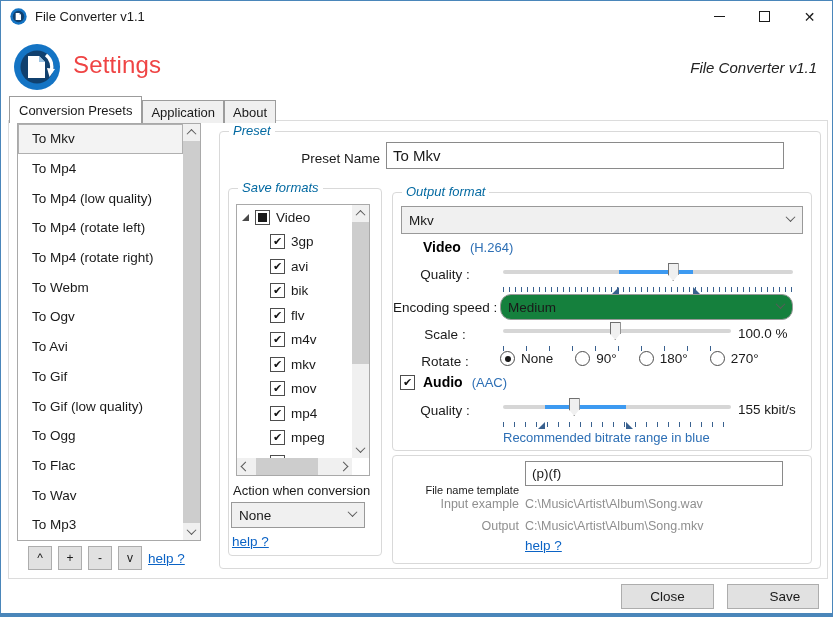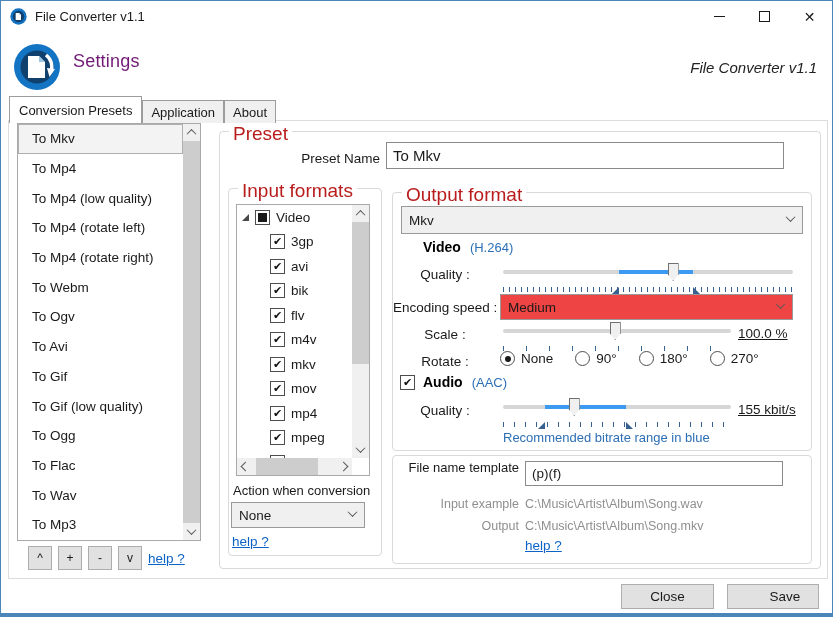--- a/index.html
+++ b/index.html
@@ -10,21 +10,21 @@
   .titlebar{position:absolute;left:0;top:0;right:0;height:31px;display:flex;align-items:center;background:#fff;}
   .titlebar .app-ico{margin-left:9px;width:17px;height:17px;flex:0 0 auto;}
   .titlebar .ttext{margin-left:8px;font-size:13px;}
   .winbtns{margin-left:auto;display:flex;height:31px;}
   .wbtn{width:45px;height:31px;display:flex;align-items:center;justify-content:center;}
   .glyph-min{width:11px;height:1px;background:#1a1a1a;display:block;}
   .glyph-max{width:9px;height:9px;border:1px solid #1a1a1a;display:block;}
   .glyph-close{font-size:14px;line-height:1;color:#1a1a1a;}
   
   .logo{position:absolute;left:12px;top:42px;width:48px;height:48px;}
-  .settings-title{position:absolute;left:72px;top:50px;font-size:18px;color:#701a75;letter-spacing:.2px;}
+  .settings-title{position:absolute;left:72px;top:50px;font-size:24px;color:#ef4444;letter-spacing:.2px;}
   .version{position:absolute;right:15px;top:58px;font-style:italic;font-size:15px;color:#222;}
   
   .tabpage-border{position:absolute;left:7px;top:119px;width:818px;height:457px;border:1px solid #dcdcdc;background:#fff;}
   .tab-strip{position:absolute;left:8px;top:95px;display:flex;align-items:flex-end;z-index:3;}
   .tab{height:22px;padding:0 8px;display:flex;align-items:center;font-size:13px;background:#f0f0f0;
     border:1px solid #9c9c9c;border-bottom:none;margin-right:0;}
   .tab.active{background:#fff;height:26px;position:relative;z-index:4;padding:0 9px;}
   
   .preset-list{position:absolute;left:16px;top:122px;width:182px;height:416px;border:1px solid #a9a9a9;
     display:flex;background:#fff;z-index:2;}
@@ -41,21 +41,21 @@
   .chev.left{transform:rotate(135deg);}
   .chev.right{transform:rotate(-45deg);}
   
   .reorder{position:absolute;left:27px;top:545px;display:flex;z-index:2;}
   .sqbtn{width:24px;height:24px;margin-right:6px;background:#e1e1e1;border:1px solid #adadad;
     display:flex;align-items:center;justify-content:center;font-size:12px;box-sizing:border-box;}
   .link{color:#0b63c5;text-decoration:underline;font-size:13.5px;}
   .list-help{position:absolute;left:147px;top:550px;z-index:2;}
   
   .groupbox{position:absolute;border:1px solid #d9d9d9;border-radius:4px;background:#fff;z-index:2;}
-  .gb-label{position:absolute;top:-9px;left:9px;background:#fff;padding:0 4px;font-size:19px;color:#b91c1c;}
+  .gb-label{position:absolute;top:-9px;left:9px;background:#fff;padding:0 4px;font-size:13px;color:#0369a1;font-style:italic;}
   .gb-preset{left:218px;top:130px;width:600px;height:436px;}
   .gb-inputs{left:8px;top:56px;width:152px;height:366px;}
   .gb-output{left:172px;top:60px;width:418px;height:257px;}
   .gb-filename{left:172px;top:323px;width:418px;height:107px;}
   
   .pn-label{position:absolute;left:60px;top:19px;width:100px;text-align:right;font-size:13.5px;}
   .pn-input{position:absolute;left:166px;top:10px;width:390px;height:25px;border:1px solid #8a8a8a;
     font-size:15px;padding:0 0 0 6px;font-family:"Liberation Sans",sans-serif;color:#1a1a1a;}
   
   .tree{position:absolute;left:7px;top:15px;width:134px;height:272px;border:1px solid #a9a9a9;background:#fff;
@@ -69,21 +69,21 @@
     display:flex;align-items:center;justify-content:center;box-sizing:content-box;}
   .cbx .sq{width:9px;height:9px;background:#1a1a1a;}
   .cbx .ck{font-size:11px;line-height:1;color:#111;}
   .tree .vscroll{position:absolute;right:0;top:0;bottom:17px;width:17px;}
   .tree .hscroll{position:absolute;left:0;bottom:0;right:17px;height:17px;background:#f0f0f0;}
   .hscroll .hthumb{position:absolute;top:0;bottom:0;background:#cdcdcd;}
   .act-label{position:absolute;left:4px;top:294px;font-size:13px;white-space:nowrap;}
   .combo{box-sizing:border-box;border:1px solid #999;display:flex;align-items:center;font-size:13.5px;
     padding-left:7px;position:absolute;background:#f0f0f0;}
   .combo .carat{position:absolute;right:8px;top:50%;margin-top:-5px;}
-  .combo.white{background:#ef4444;}
+  .combo.white{background:#15803d;border-radius:11px;}
   .act-combo{left:2px;top:313px;width:134px;height:26px;}
   .if-help{position:absolute;left:3px;top:345px;}
   
   .of-combo{left:8px;top:13px;width:402px;height:28px;}
   .sec-title{position:absolute;font-size:14px;}
   .sec-title b{font-weight:bold;color:#000;}
   .codec{color:#2d6fb5;font-size:13px;margin-left:9px;}
   .v-title{left:30px;top:46px;}
   .row-label{position:absolute;left:0;width:104px;text-align:center;font-size:13.5px;white-space:nowrap;}
   .slider{position:absolute;height:26px;}
@@ -92,32 +92,32 @@
   .slider .sthumb{position:absolute;top:2px;width:11px;height:18px;background:#f0f0f0;border:1px solid #707070;
     box-sizing:border-box;clip-path:polygon(0 0,100% 0,100% 62%,50% 100%,0 62%);}
   .ticks{position:absolute;left:0;right:0;height:8px;}
   .ticks .tickbg{position:absolute;left:0;right:0;top:1px;height:5px;}
   .t-dense .tickbg{background:repeating-linear-gradient(90deg,#39618f 0 1px,transparent 1px 6px);}
   .t-mid .tickbg{background:repeating-linear-gradient(90deg,#39618f 0 1px,transparent 1px 11px);}
   .t-sparse .tickbg{background:repeating-linear-gradient(90deg,#39618f 0 1px,transparent 1px 23px);}
   .marker{position:absolute;bottom:0;width:0;height:0;}
   .m-start{border-left:7px solid transparent;border-bottom:7px solid #39618f;margin-left:-7px;}
   .m-end{border-right:7px solid transparent;border-bottom:7px solid #39618f;}
-  .val-text{position:absolute;font-size:13.5px;white-space:nowrap;text-decoration:underline;}
+  .val-text{position:absolute;font-size:13.5px;white-space:nowrap;}
   .radio-row{position:absolute;display:flex;align-items:center;}
   .radio{display:flex;align-items:center;margin-right:22px;font-size:13.5px;}
   .rdot{width:13px;height:13px;border:1px solid #4d4d4d;border-radius:50%;margin-right:6px;
     display:flex;align-items:center;justify-content:center;background:#fff;flex:0 0 auto;}
   .rdot i{width:6px;height:6px;border-radius:50%;background:#1a1a1a;display:none;}
   .radio.checked .rdot i{display:block;}
   .audio-line{position:absolute;left:7px;top:181px;display:flex;align-items:center;}
   .audio-line .cbx{margin-right:8px;}
   .hint{position:absolute;left:110px;top:237px;color:#2d6fb5;font-size:13px;}
   
-  .fn-label{position:absolute;left:0;top:4px;width:126px;text-align:right;font-size:13px;}
+  .fn-label{position:absolute;left:0;top:28px;width:126px;text-align:right;font-size:11px;}
   .fn-input{position:absolute;left:132px;top:5px;width:250px;height:23px;border:1px solid #8a8a8a;
     font-size:13.5px;padding:0 0 0 6px;font-family:"Liberation Sans",sans-serif;color:#1a1a1a;}
   .gray-label{position:absolute;left:0;width:126px;text-align:right;font-size:12.5px;color:#8f8f8f;}
   .gray-val{position:absolute;left:132px;font-size:12.5px;color:#8f8f8f;white-space:nowrap;}
   .fn-help{position:absolute;left:132px;top:82px;}
   
   .btn{position:absolute;height:25px;background:#e1e1e1;border:1px solid #adadad;box-sizing:border-box;
     display:flex;align-items:center;justify-content:center;font-size:13.5px;}
   .btn-close{left:620px;top:583px;width:93px;}
   .btn-save{left:726px;top:583px;width:92px;padding-left:24px;}
@@ -245,21 +245,21 @@
 
   <a class="link list-help" href="#">help ?</a>
 
   <div class="groupbox gb-preset">
     <span class="gb-label">Preset</span>
 
     <div class="pn-label">Preset Name</div>
     <input class="pn-input" value="To Mkv" style="">
 
     <div class="groupbox gb-inputs">
-      <span class="gb-label">Input formats</span>
+      <span class="gb-label">Save formats</span>
       <div class="tree">
         <div class="tree-rows">
           <div class="trow root">
             <span class="expander"></span>
             <span class="cbx">
                 <span class="sq"></span>
               </span>
             <span>Video</span>
           </div>
         <div class="trow child">

